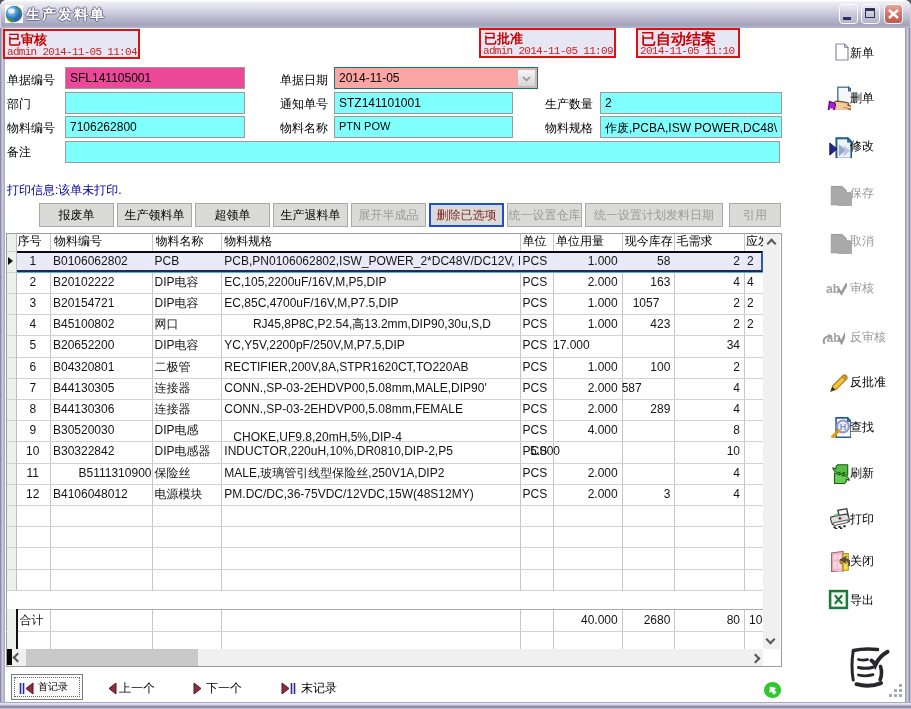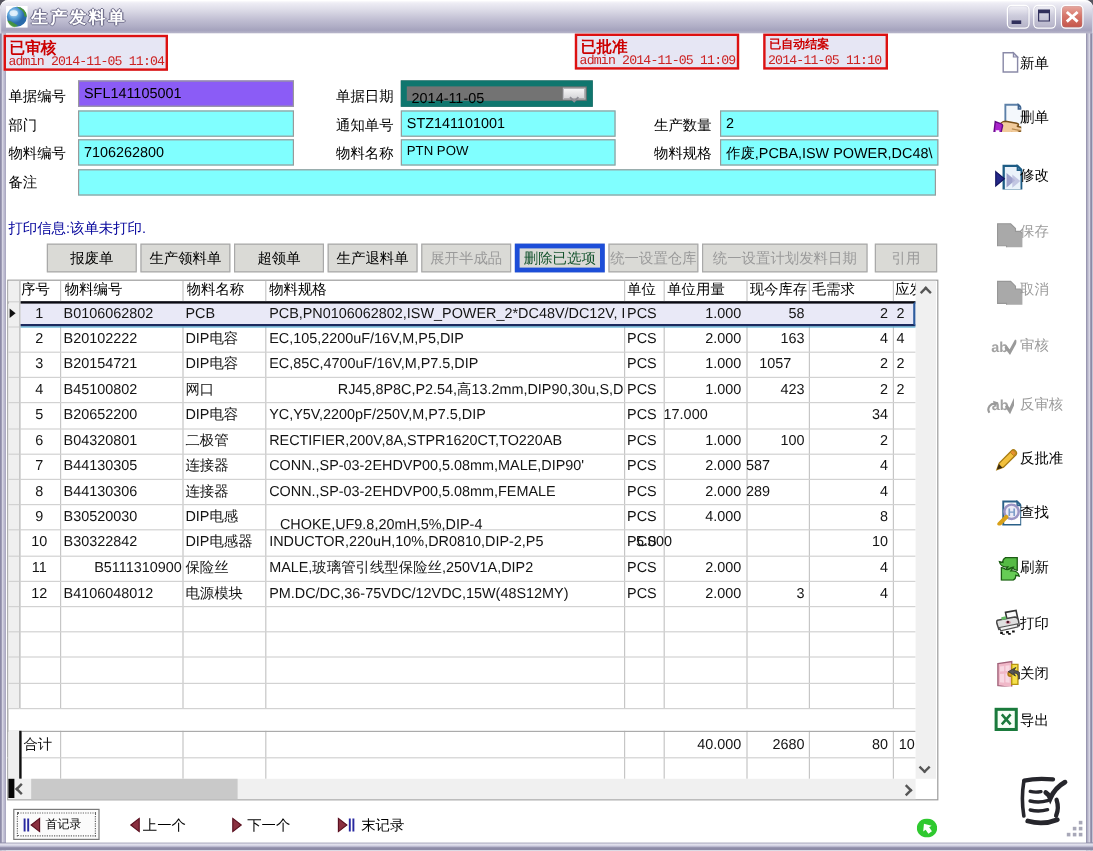--- a/index.html
+++ b/index.html
@@ -49,42 +49,42 @@
 <div style="position:absolute;left:5px;top:28px;width:900px;height:674px;background:#fff"></div>
 <div style="position:absolute;left:3px;top:29px;width:137px;height:30px;background:#e6e6f4;border:2px solid #dd1111;box-sizing:border-box;overflow:hidden">
 <div style="position:absolute;left:3px;top:0px;font-size:13px;font-weight:bold;color:#cc0000;white-space:nowrap">已审核</div>
 <div style="position:absolute;left:2px;top:14.5px;font-size:11px;font-family:'Liberation Mono',monospace;color:#cc2222;white-space:nowrap;letter-spacing:-0.7px">admin 2014-11-05 11:04</div>
 </div>
 <div style="position:absolute;left:479px;top:28px;width:137px;height:30px;background:#e6e6f4;border:2px solid #dd1111;box-sizing:border-box;overflow:hidden">
 <div style="position:absolute;left:3px;top:0px;font-size:13px;font-weight:bold;color:#cc0000;white-space:nowrap">已批准</div>
 <div style="position:absolute;left:2px;top:14.5px;font-size:11px;font-family:'Liberation Mono',monospace;color:#cc2222;white-space:nowrap;letter-spacing:-0.7px">admin 2014-11-05 11:09</div>
 </div>
 <div style="position:absolute;left:636px;top:28px;width:104px;height:30px;background:#e6e6f4;border:2px solid #dd1111;box-sizing:border-box;overflow:hidden">
-<div style="position:absolute;left:3px;top:0px;font-size:10px;font-weight:bold;color:#cc0000;white-space:nowrap">已自动结案</div>
+<div style="position:absolute;left:3px;top:0px;font-size:15px;font-weight:bold;color:#cc0000;white-space:nowrap">已自动结案</div>
 <div style="position:absolute;left:2px;top:14.5px;font-size:11px;font-family:'Liberation Mono',monospace;color:#cc2222;white-space:nowrap;letter-spacing:-0.7px">2014-11-05 11:10</div>
 </div>
 <div style="position:absolute;left:7px;top:72px;font-size:12px;white-space:nowrap">单据编号</div>
 <div style="position:absolute;left:7px;top:96px;font-size:12px;white-space:nowrap">部门</div>
 <div style="position:absolute;left:7px;top:120px;font-size:12px;white-space:nowrap">物料编号</div>
 <div style="position:absolute;left:7px;top:144px;font-size:12px;white-space:nowrap">备注</div>
 <div style="position:absolute;left:208px;top:72px;width:120px;text-align:right;font-size:12px;white-space:nowrap">单据日期</div>
 <div style="position:absolute;left:208px;top:96px;width:120px;text-align:right;font-size:12px;white-space:nowrap">通知单号</div>
 <div style="position:absolute;left:208px;top:120px;width:120px;text-align:right;font-size:12px;white-space:nowrap">物料名称</div>
 <div style="position:absolute;left:473px;top:96px;width:120px;text-align:right;font-size:12px;white-space:nowrap">生产数量</div>
 <div style="position:absolute;left:473px;top:120px;width:120px;text-align:right;font-size:12px;white-space:nowrap">物料规格</div>
-<div style="position:absolute;left:65px;top:67px;width:180px;height:22px;background:#8b5cf6;border:1px solid #9a9a9a;box-sizing:border-box">
+<div style="position:absolute;left:65px;top:67px;width:180px;height:22px;background:#ec4899;border:1px solid #9a9a9a;box-sizing:border-box">
     <div style="position:absolute;left:4px;top:3px;font-size:12px;white-space:nowrap;overflow:hidden;width:172px">SFL141105001</div>
   </div>
 <div style="position:absolute;left:65px;top:91.5px;width:180px;height:22px;background:#80ffff;border:1px solid #9a9a9a;box-sizing:border-box">
     <div style="position:absolute;left:4px;top:3px;font-size:12px;white-space:nowrap;overflow:hidden;width:172px"></div>
   </div>
 <div style="position:absolute;left:65px;top:116px;width:180px;height:22px;background:#80ffff;border:1px solid #9a9a9a;box-sizing:border-box">
     <div style="position:absolute;left:4px;top:3px;font-size:12px;white-space:nowrap;overflow:hidden;width:172px">7106262800</div>
   </div>
-<div style="position:absolute;left:334px;top:67px;width:160px;height:22px;background:#737373;border:5px solid #0f766e;box-sizing:border-box">
+<div style="position:absolute;left:334px;top:67px;width:204px;height:22px;background:#fca5a5;border:1px solid #0f766e;box-sizing:border-box">
     <div style="position:absolute;left:4px;top:3px;font-size:12px;white-space:nowrap;overflow:hidden;width:151px">2014-11-05</div>
     <div style="position:absolute;right:1px;top:1px;bottom:1px;width:19px;background:linear-gradient(180deg,#f6f6f7,#e2e2e4 60%,#d4d4d7);border:1px solid #bcbcc0;box-sizing:border-box">
       <svg width="9" height="6" viewBox="0 0 9 6" style="position:absolute;left:4px;top:6px">
         <path d="M1 1 l3.5 3.5 L8 1" stroke="#8e8e96" stroke-width="1.5" fill="none"></path>
       </svg>
     </div>
   </div>
 <div style="position:absolute;left:334px;top:91.5px;width:179px;height:22px;background:#80ffff;border:1px solid #9a9a9a;box-sizing:border-box">
     <div style="position:absolute;left:4px;top:3px;font-size:12px;white-space:nowrap;overflow:hidden;width:171px">STZ141101001</div>
   </div>
@@ -99,21 +99,21 @@
   </div>
 <div style="position:absolute;left:65px;top:140.5px;width:715px;height:22px;background:#80ffff;border:1px solid #9a9a9a;box-sizing:border-box">
     <div style="position:absolute;left:4px;top:3px;font-size:12px;white-space:nowrap;overflow:hidden;width:707px"></div>
   </div>
 <div style="position:absolute;left:7px;top:182px;font-size:12px;color:#00009a;white-space:nowrap">打印信息:该单未打印.</div>
 <div style="position:absolute;left:39px;top:203px;width:75px;height:24px;background:#dadad6;border:1px solid #a9a9a9;box-sizing:border-box;font-size:12px;color:#000;display:flex;align-items:center;justify-content:center;white-space:nowrap">报废单</div>
 <div style="position:absolute;left:117px;top:203px;width:75px;height:24px;background:#dadad6;border:1px solid #a9a9a9;box-sizing:border-box;font-size:12px;color:#000;display:flex;align-items:center;justify-content:center;white-space:nowrap">生产领料单</div>
 <div style="position:absolute;left:195px;top:203px;width:75px;height:24px;background:#dadad6;border:1px solid #a9a9a9;box-sizing:border-box;font-size:12px;color:#000;display:flex;align-items:center;justify-content:center;white-space:nowrap">超领单</div>
 <div style="position:absolute;left:273px;top:203px;width:75px;height:24px;background:#dadad6;border:1px solid #a9a9a9;box-sizing:border-box;font-size:12px;color:#000;display:flex;align-items:center;justify-content:center;white-space:nowrap">生产退料单</div>
 <div style="position:absolute;left:351px;top:203px;width:75px;height:24px;background:#dadad6;border:1px solid #a9a9a9;box-sizing:border-box;font-size:12px;color:#9a9a9a;display:flex;align-items:center;justify-content:center;white-space:nowrap">展开半成品</div>
-<div style="position:absolute;left:429px;top:203px;width:75px;height:24px;background:#dadad6;border:4px solid #1d4ed8;box-sizing:border-box;font-size:12px;color:#14532d;display:flex;align-items:center;justify-content:center;white-space:nowrap">删除已选项</div>
+<div style="position:absolute;left:429px;top:203px;width:75px;height:24px;background:#dadad6;border:2px solid #1d4ed8;box-sizing:border-box;font-size:12px;color:#7f1d1d;display:flex;align-items:center;justify-content:center;white-space:nowrap">删除已选项</div>
 <div style="position:absolute;left:507px;top:203px;width:75px;height:24px;background:#dadad6;border:1px solid #a9a9a9;box-sizing:border-box;font-size:12px;color:#9a9a9a;display:flex;align-items:center;justify-content:center;white-space:nowrap">统一设置仓库</div>
 <div style="position:absolute;left:585px;top:203px;width:138px;height:24px;background:#dadad6;border:1px solid #a9a9a9;box-sizing:border-box;font-size:12px;color:#9a9a9a;display:flex;align-items:center;justify-content:center;white-space:nowrap">统一设置计划发料日期</div>
 <div style="position:absolute;left:729px;top:203px;width:52px;height:24px;background:#dadad6;border:1px solid #a9a9a9;box-sizing:border-box;font-size:12px;color:#9a9a9a;display:flex;align-items:center;justify-content:center;white-space:nowrap">引用</div>
 
 <div style="position:absolute;left:5.5px;top:232.5px;width:776.0px;height:434.0px;border:1px solid #9c9c9c;box-sizing:border-box;background:#fff"></div>
 <div style="position:absolute;left:15.5px;top:250.5px;width:747.5px;height:2px;background:#050505"></div>
 <div style="position:absolute;left:6.5px;top:250.5px;width:9px;height:2px;background:#050505"></div>
 <div class="c hd" style="left:17.5px;top:233.5px;width:32.5px;height:17px">序号</div>
 <div class="c hd" style="left:54px;top:233.5px;width:97.5px;height:17px">物料编号</div>
 <div class="c hd" style="left:155.5px;top:233.5px;width:65.80000000000001px;height:17px">物料名称</div>
@@ -183,21 +183,21 @@
 <div class="c " style="left:151.5px;top:295.9px;width:69.80000000000001px;height:15px;text-align:left;padding-left:3px;padding-right:0px">DIP电容</div>
 <div class="c " style="left:221.3px;top:295.9px;width:298.3px;height:15px;text-align:left;padding-left:3px;padding-right:0px">EC,85C,4700uF/16V,M,P7.5,DIP</div>
 <div class="c " style="left:519.6px;top:295.9px;width:33.39999999999998px;height:15px;text-align:left;padding-left:3px;padding-right:0px">PCS</div>
 <div class="c " style="left:553px;top:295.9px;width:68.70000000000005px;height:15px;text-align:right;padding-left:0px;padding-right:4px">1.000</div>
 <div class="c " style="left:621.7px;top:295.9px;width:52.69999999999993px;height:15px;text-align:center;padding-left:0px;padding-right:4px">1057</div>
 <div class="c " style="left:674.4px;top:295.9px;width:69.60000000000002px;height:15px;text-align:right;padding-left:0px;padding-right:4px">2</div>
 <div class="c " style="left:744px;top:295.9px;width:19px;height:15px;text-align:left;padding-left:3px;padding-right:0px">2</div>
 <div class="c " style="left:15.5px;top:317.1px;width:34.5px;height:15px;text-align:center;padding-left:0px;padding-right:0px">4</div>
 <div class="c " style="left:50px;top:317.1px;width:101.5px;height:15px;text-align:left;padding-left:3px;padding-right:0px">B45100802</div>
 <div class="c " style="left:151.5px;top:317.1px;width:69.80000000000001px;height:15px;text-align:left;padding-left:3px;padding-right:0px">网口</div>
-<div class="c " style="left:221.3px;top:317.1px;width:298.3px;height:15px;text-align:right;padding-left:3px;padding-right:0px">RJ45,8P8C,P2.54,高13.2mm,DIP90,30u,S,D</div>
+<div class="c " style="left:221.3px;top:317.1px;width:298.3px;height:15px;text-align:center;padding-left:3px;padding-right:0px">RJ45,8P8C,P2.54,高13.2mm,DIP90,30u,S,D</div>
 <div class="c " style="left:519.6px;top:317.1px;width:33.39999999999998px;height:15px;text-align:left;padding-left:3px;padding-right:0px">PCS</div>
 <div class="c " style="left:553px;top:317.1px;width:68.70000000000005px;height:15px;text-align:right;padding-left:0px;padding-right:4px">1.000</div>
 <div class="c " style="left:621.7px;top:317.1px;width:52.69999999999993px;height:15px;text-align:right;padding-left:0px;padding-right:4px">423</div>
 <div class="c " style="left:674.4px;top:317.1px;width:69.60000000000002px;height:15px;text-align:right;padding-left:0px;padding-right:4px">2</div>
 <div class="c " style="left:744px;top:317.1px;width:19px;height:15px;text-align:left;padding-left:3px;padding-right:0px">2</div>
 <div class="c " style="left:15.5px;top:338.3px;width:34.5px;height:15px;text-align:center;padding-left:0px;padding-right:0px">5</div>
 <div class="c " style="left:50px;top:338.3px;width:101.5px;height:15px;text-align:left;padding-left:3px;padding-right:0px">B20652200</div>
 <div class="c " style="left:151.5px;top:338.3px;width:69.80000000000001px;height:15px;text-align:left;padding-left:3px;padding-right:0px">DIP电容</div>
 <div class="c " style="left:221.3px;top:338.3px;width:298.3px;height:15px;text-align:left;padding-left:3px;padding-right:0px">YC,Y5V,2200pF/250V,M,P7.5,DIP</div>
 <div class="c " style="left:519.6px;top:338.3px;width:33.39999999999998px;height:15px;text-align:left;padding-left:3px;padding-right:0px">PCS</div>
@@ -218,21 +218,21 @@
 <div class="c " style="left:519.6px;top:380.7px;width:33.39999999999998px;height:15px;text-align:left;padding-left:3px;padding-right:0px">PCS</div>
 <div class="c " style="left:553px;top:380.7px;width:68.70000000000005px;height:15px;text-align:right;padding-left:0px;padding-right:4px">2.000</div>
 <div class="c " style="left:621.7px;top:380.7px;width:52.69999999999993px;height:15px;text-align:left;padding-left:0px;padding-right:4px">587</div>
 <div class="c " style="left:674.4px;top:380.7px;width:69.60000000000002px;height:15px;text-align:right;padding-left:0px;padding-right:4px">4</div>
 <div class="c " style="left:15.5px;top:401.9px;width:34.5px;height:15px;text-align:center;padding-left:0px;padding-right:0px">8</div>
 <div class="c " style="left:50px;top:401.9px;width:101.5px;height:15px;text-align:left;padding-left:3px;padding-right:0px">B44130306</div>
 <div class="c " style="left:151.5px;top:401.9px;width:69.80000000000001px;height:15px;text-align:left;padding-left:3px;padding-right:0px">连接器</div>
 <div class="c " style="left:221.3px;top:401.9px;width:298.3px;height:15px;text-align:left;padding-left:3px;padding-right:0px">CONN.,SP-03-2EHDVP00,5.08mm,FEMALE</div>
 <div class="c " style="left:519.6px;top:401.9px;width:33.39999999999998px;height:15px;text-align:left;padding-left:3px;padding-right:0px">PCS</div>
 <div class="c " style="left:553px;top:401.9px;width:68.70000000000005px;height:15px;text-align:right;padding-left:0px;padding-right:4px">2.000</div>
-<div class="c " style="left:621.7px;top:401.9px;width:52.69999999999993px;height:15px;padding-left:0px;padding-right:4px">289</div>
+<div class="c " style="left:621.7px;top:401.9px;width:52.69999999999993px;height:15px;text-align:right;padding-left:0px;padding-right:4px">289</div>
 <div class="c " style="left:674.4px;top:401.9px;width:69.60000000000002px;height:15px;text-align:right;padding-left:0px;padding-right:4px">4</div>
 <div class="c " style="left:15.5px;top:423.1px;width:34.5px;height:15px;text-align:center;padding-left:0px;padding-right:0px">9</div>
 <div class="c " style="left:50px;top:423.1px;width:101.5px;height:15px;text-align:left;padding-left:3px;padding-right:0px">B30520030</div>
 <div class="c " style="left:151.5px;top:423.1px;width:69.80000000000001px;height:15px;text-align:left;padding-left:3px;padding-right:0px">DIP电感</div>
 <div class="c " style="left:221.3px;top:430px;width:298.3px;height:15px;text-align:left;padding-left:12px;padding-right:0px">CHOKE,UF9.8,20mH,5%,DIP-4</div>
 <div class="c " style="left:519.6px;top:423.1px;width:33.39999999999998px;height:15px;text-align:left;padding-left:3px;padding-right:0px">PCS</div>
 <div class="c " style="left:553px;top:423.1px;width:68.70000000000005px;height:15px;text-align:right;padding-left:0px;padding-right:4px">4.000</div>
 <div class="c " style="left:674.4px;top:423.1px;width:69.60000000000002px;height:15px;text-align:right;padding-left:0px;padding-right:4px">8</div>
 <div class="c " style="left:15.5px;top:444.29999999999995px;width:34.5px;height:15px;text-align:center;padding-left:0px;padding-right:0px">10</div>
 <div class="c " style="left:50px;top:444.29999999999995px;width:101.5px;height:15px;text-align:left;padding-left:3px;padding-right:0px">B30322842</div>

